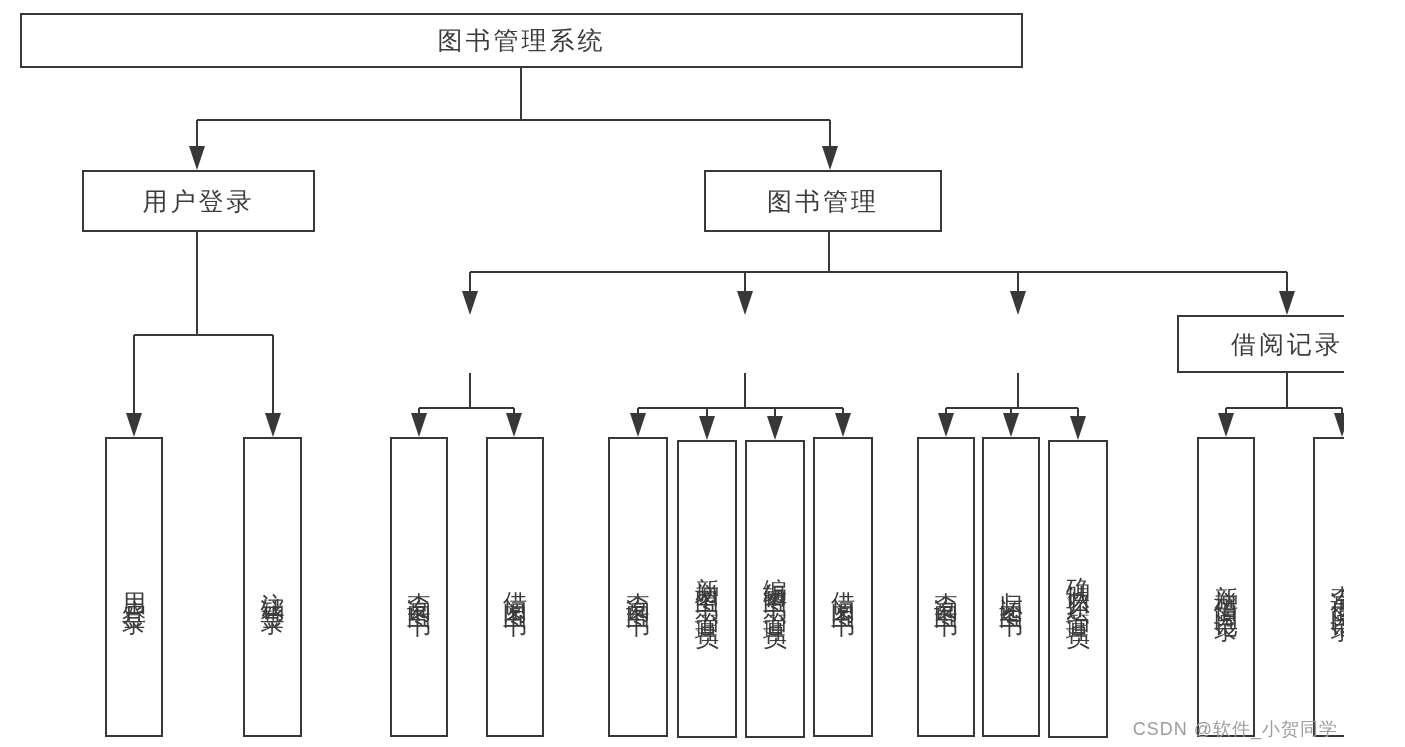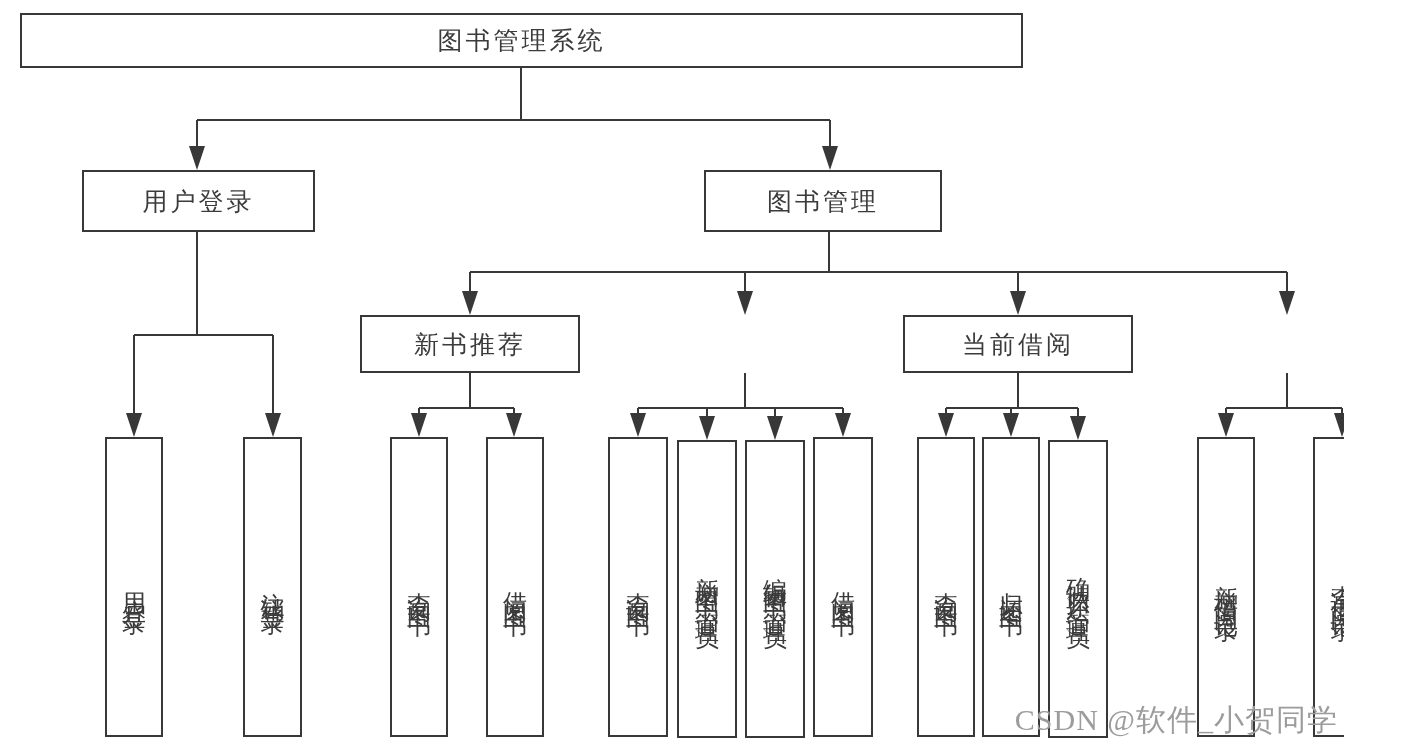--- a/index.html
+++ b/index.html
@@ -7,21 +7,21 @@
     --text:#3b3b3b;
     --bg:#ffffff;
     --watermark:#9c9c9c;
   }
   html,body{margin:0;padding:0;background:var(--bg);}
   .stage{
     position:relative;
     width:1344px;height:747px;
     background:var(--bg);
     overflow:hidden;
-    font-family:Liberation Serif, serif;
+    font-family:Liberation Sans, sans-serif;
   }
   .connectors{
     position:absolute;left:0;top:0;width:1405px;height:747px;
     color:var(--line);
     z-index:1;
   }
   .connectors path{stroke:currentColor;stroke-width:2;fill:none;}
   .connectors polygon{fill:currentColor;stroke:none;}
   .node{
     position:absolute;box-sizing:border-box;
@@ -36,21 +36,21 @@
   }
   .node.v span{
     writing-mode:vertical-rl;
     text-orientation:mixed;
     font-size:24px;letter-spacing:7px;line-height:1;
   }
   .watermark{
     position:absolute;
     right:6px;bottom:6px;
     color:var(--watermark);
-    font-size:30px;letter-spacing:1px;
+    font-size:18px;letter-spacing:1px;
     z-index:3;white-space:nowrap;
   }
 </style>
 </head>
 <body>
 
 <div class="stage">
 
   <svg class="connectors" viewBox="0 0 1405 747" aria-hidden="true">
     <g>
@@ -99,25 +99,22 @@
     <span>图书管理系统</span>
   </div>
 
   <div class="node h" style="left:82px;top:170px;width:233px;height:62px">
     <span>用户登录</span>
   </div>
   <div class="node h" style="left:704px;top:170px;width:238px;height:62px">
     <span>图书管理</span>
   </div>
 
-  <div class="node h" style="left:360px;top:315px;width:220px;height:58px">
-    <span>新书推荐</span>
-  </div>
-  <div class="node h" style="left:903px;top:315px;width:230px;height:58px">
-    <span>当前借阅</span>
+  <div class="node h" style="left:1177px;top:315px;width:220px;height:58px">
+    <span>借阅记录</span>
   </div>
 
   <div class="node v" style="left:105px;top:437px;width:58px;height:300px">
     <span>用户登录</span>
   </div>
   <div class="node v" style="left:243px;top:437px;width:59px;height:300px">
     <span>注销登录</span>
   </div>
 
   <div class="node v" style="left:390px;top:437px;width:58px;height:300px">

